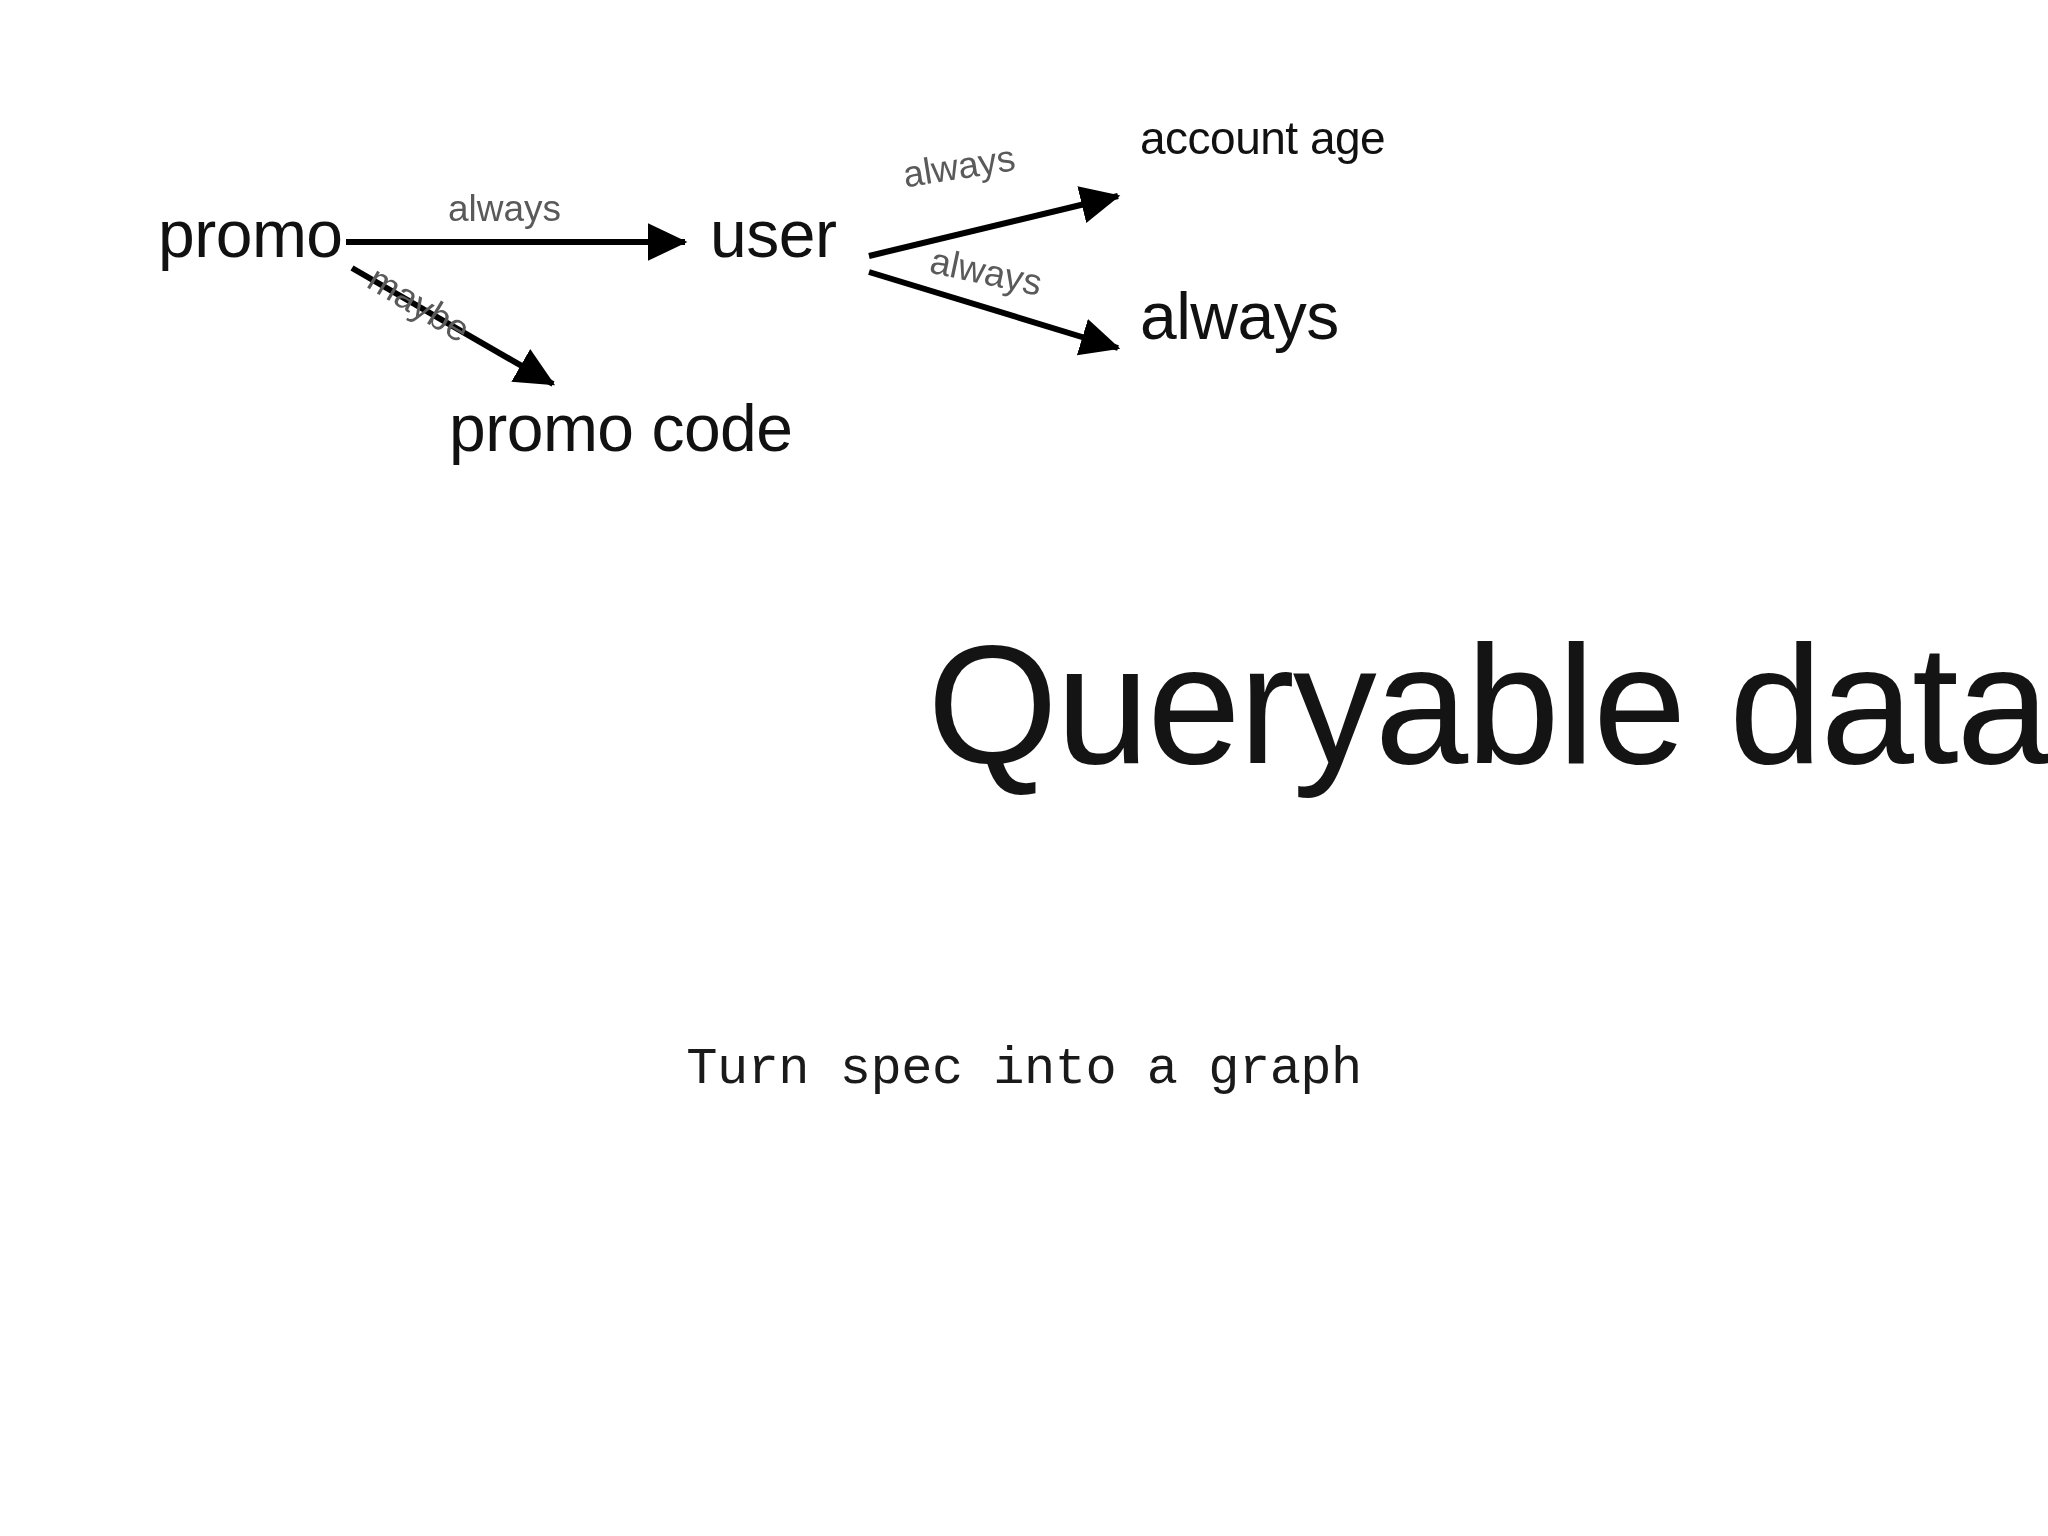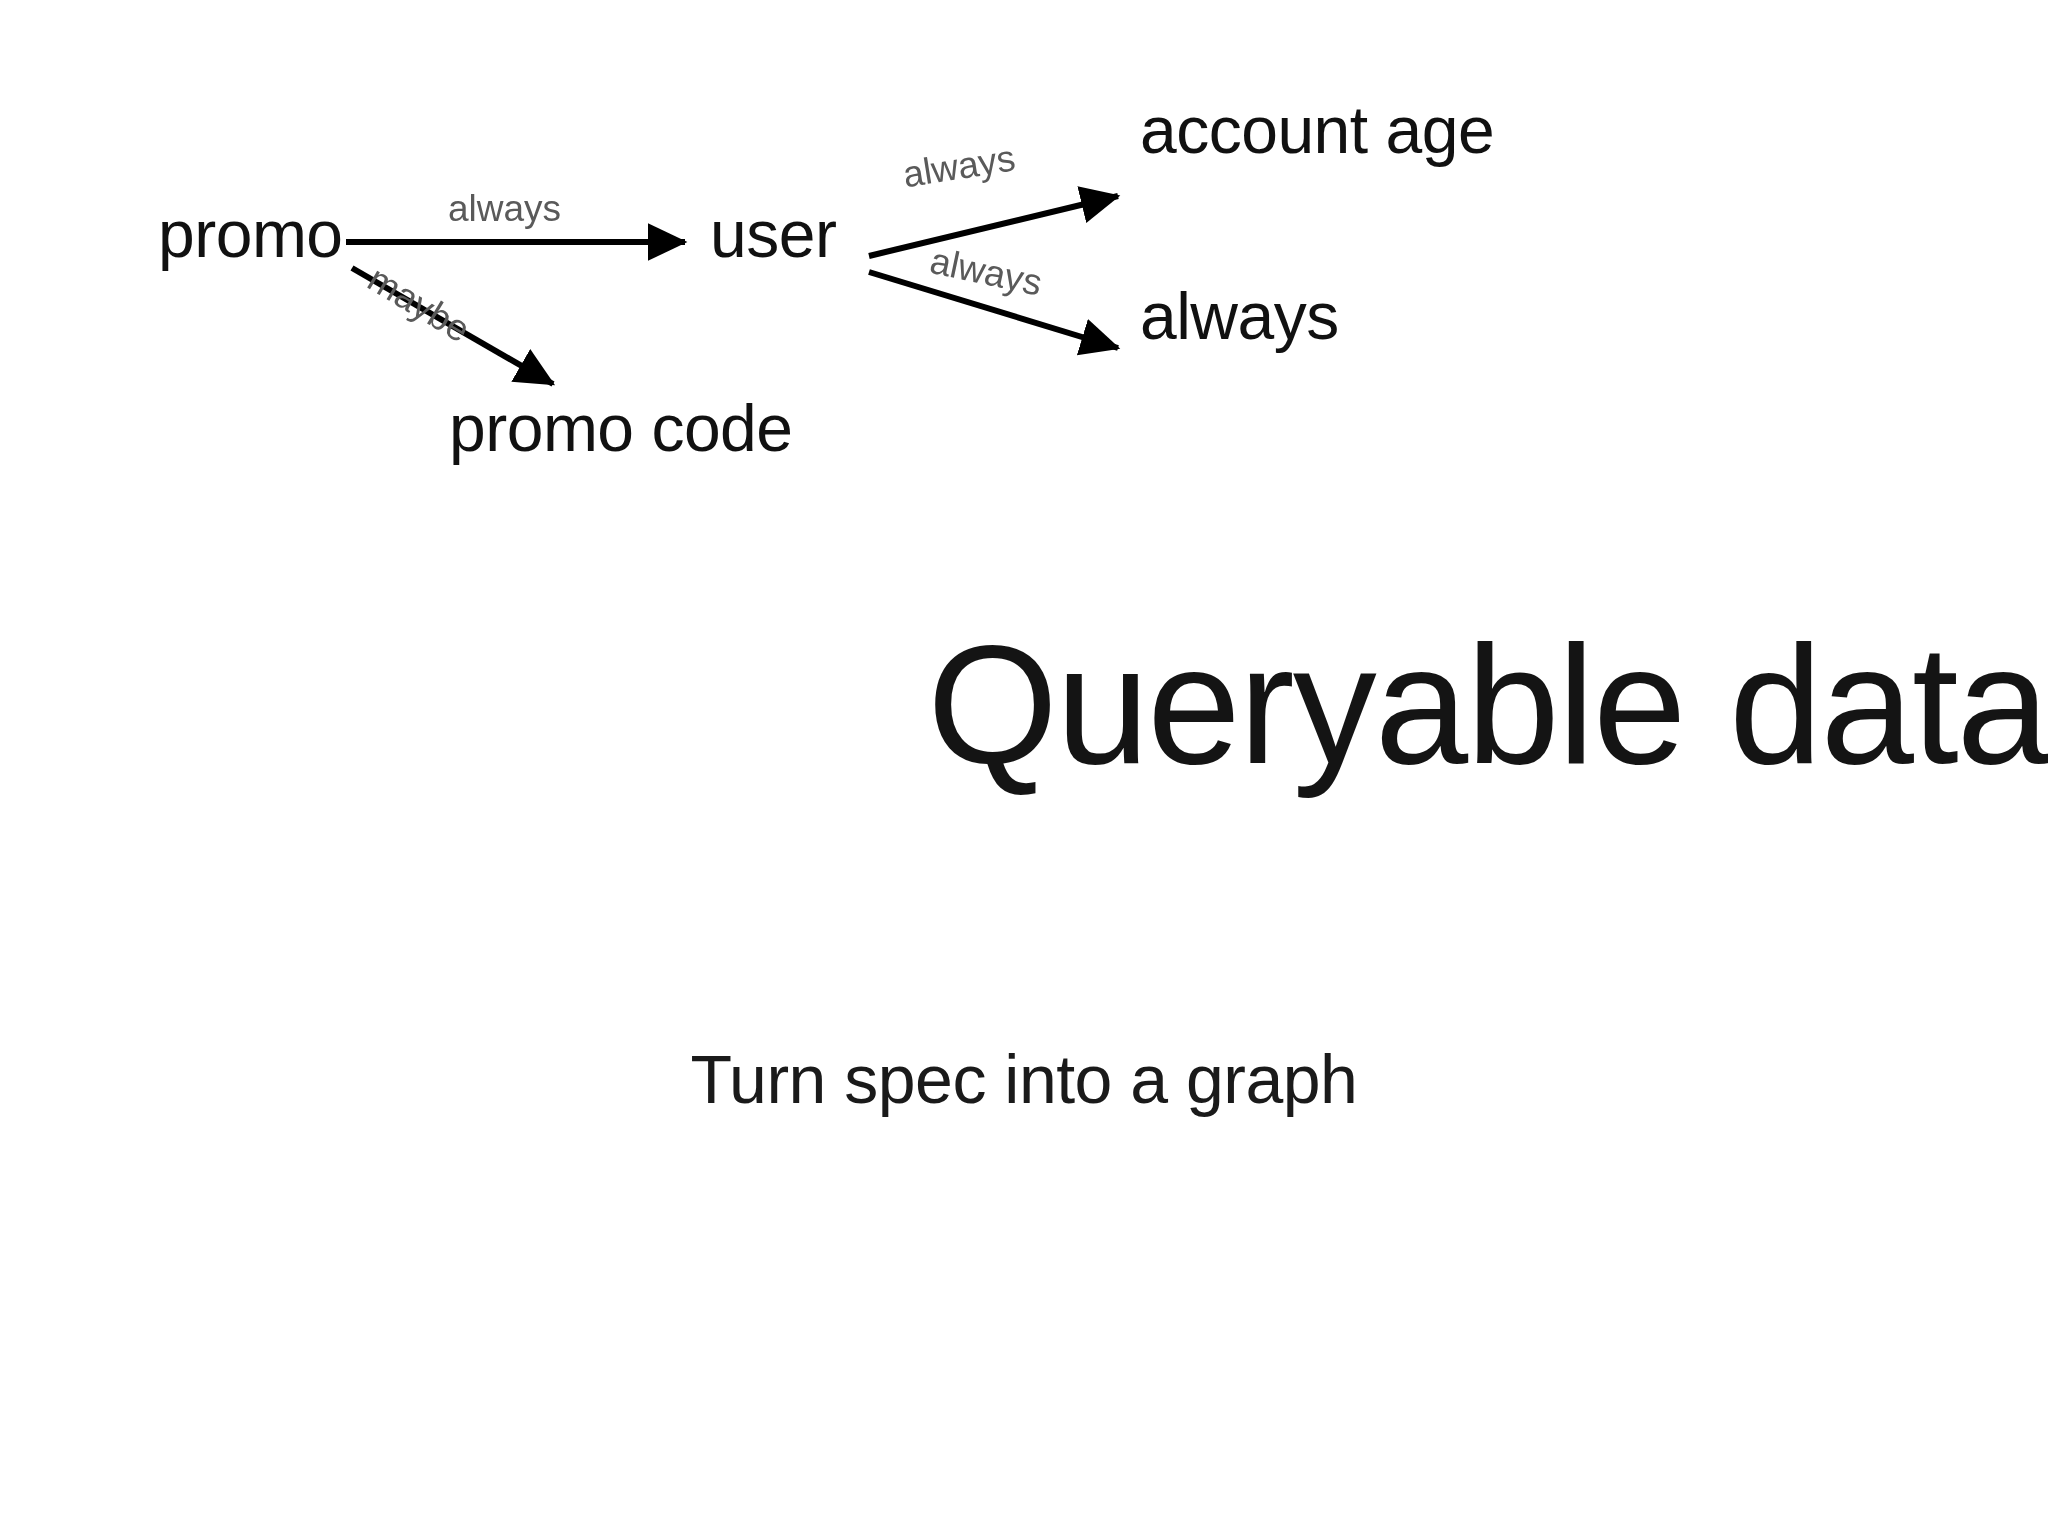--- a/index.html
+++ b/index.html
@@ -43,21 +43,21 @@
   .node-label {
     position: absolute;
     white-space: nowrap;
     font-family: "Liberation Sans", sans-serif;
     font-weight: 400;
     color: #111111;
     letter-spacing: -0.5px;
   }
   .node-order      { left: 158px;  top: 196px; font-size: 66px; }
   .node-user       { left: 710px;  top: 196px; font-size: 66px; }
-  .node-accountage { left: 1140px; top: 92px; font-size: 66px; }
+  .node-accountage { left: 1140px; top: 111px; font-size: 46px; }
   .node-country    { left: 1140px; top: 278px; font-size: 66px; }
   .node-promocode  { left: 449px;  top: 390px; font-size: 66px; }
 
   .edge-label {
     position: absolute;
     white-space: nowrap;
     font-family: "Liberation Sans", sans-serif;
     font-weight: 400;
     font-size: 37px;
     color: #5a5a5a;
@@ -84,23 +84,23 @@
     color: #141414;
     letter-spacing: -2px;
     white-space: nowrap;
   }
   #subtitle {
     position: absolute;
     left: 0;
     top: 1040px;
     width: 2048px;
     text-align: center;
-    font-family: Liberation Sans, sans-serif;
+    font-family: Liberation Mono, monospace;
     font-weight: 400;
-    font-size: 68px;
+    font-size: 52px;
     color: #1a1a1a;
     letter-spacing: -0.5px;
     white-space: nowrap;
   }
 </style>
 </head>
 <body>
 
 <div id="slide">
 

